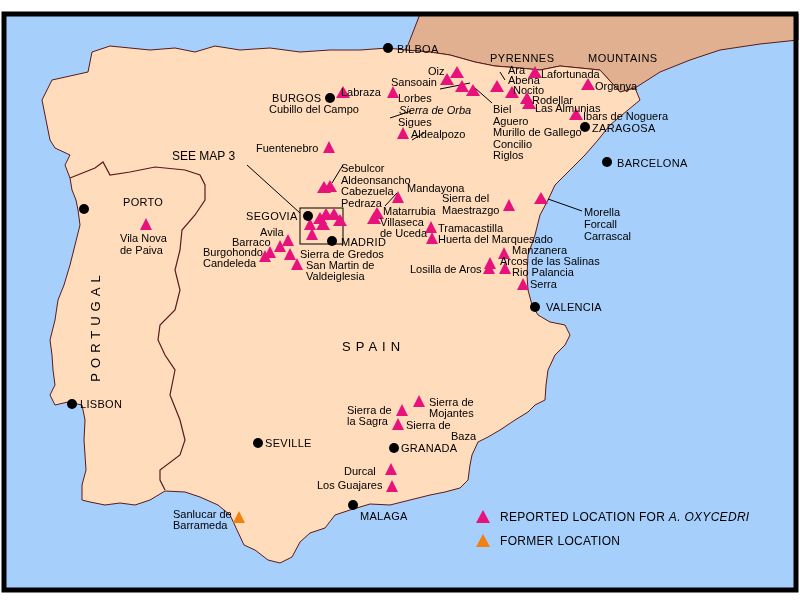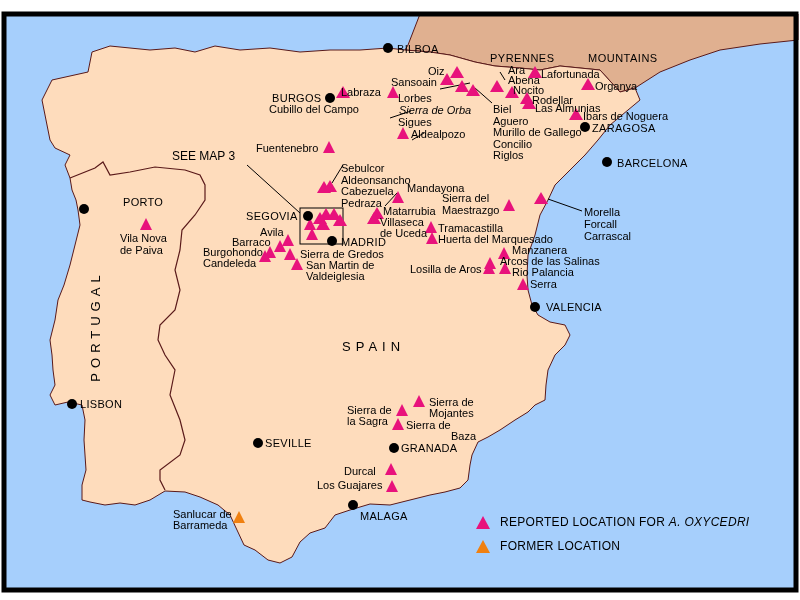--- a/index.html
+++ b/index.html
@@ -7,21 +7,21 @@
          font-family:"Liberation Sans", sans-serif; }
   #map { position:absolute; left:0; top:0; width:800px; height:600px; }
   .lbl { position:absolute; font-size:11px; color:#000; white-space:nowrap; line-height:12px;
          font-family:"Liberation Sans", sans-serif; }
   .lbl.city { font-size:11px; letter-spacing:0.3px; }
   .lbl.ital { font-style:italic; }
   .lbl.region { font-size:13px; letter-spacing:5px; }
   .lbl.mtn { font-size:11px; letter-spacing:0.5px; }
   .lbl.see { font-size:12px; }
   .legend { position:absolute; left:476px; top:510px; }
-  .legend-row { display:flex; align-items:center; height:24px; }
+  .legend-row { display:flex; align-items:flex-start; height:24px; }
   .legend-row .tri { width:0; height:0; border-left:7px solid transparent; border-right:7px solid transparent;
                      border-bottom:13px solid; margin-right:10px; }
   .legend-row .txt { font-size:12px; color:#000; letter-spacing:0.3px; }
   .legend-row .txt i { font-style:italic; }
 </style>
 </head>
 <body>
 
 <svg id="map" width="800" height="600" viewBox="0 0 800 600" xmlns="http://www.w3.org/2000/svg">
 

